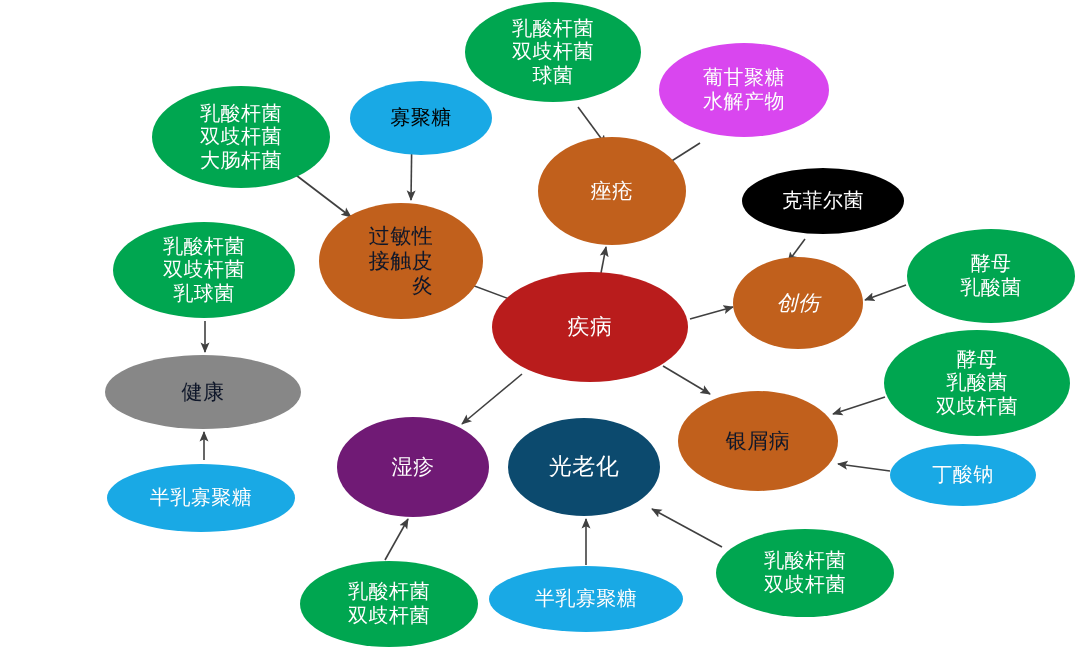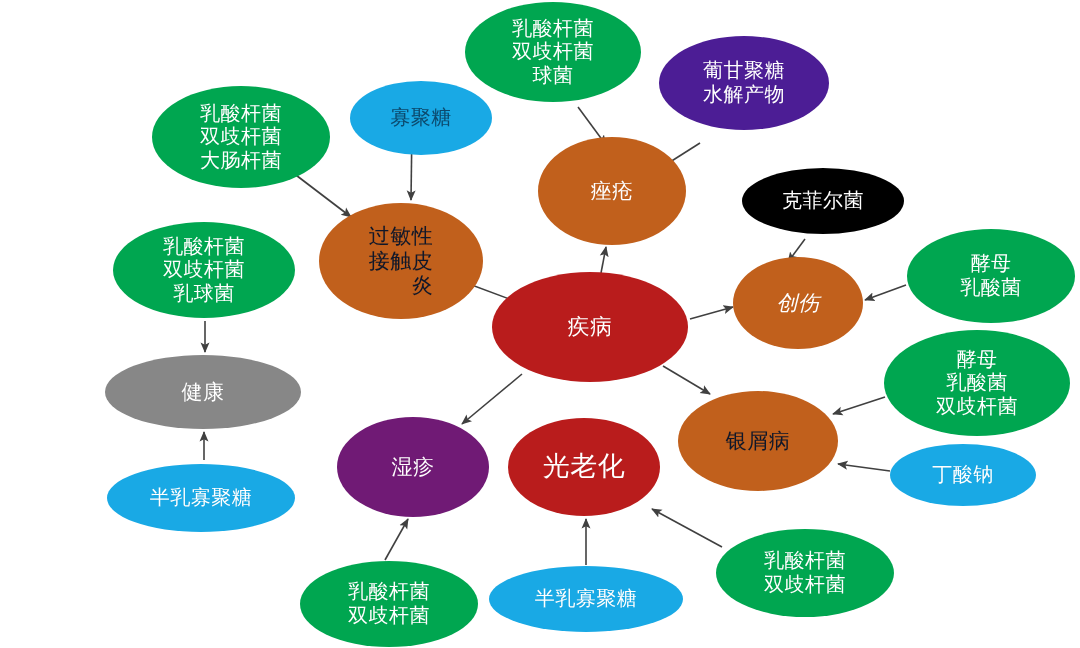--- a/index.html
+++ b/index.html
@@ -95,45 +95,45 @@
         <line x1="586" y1="565" x2="586" y2="519" stroke="#404040" stroke-width="1.6" marker-end="url(#arrowhead)"></line>
         <line x1="385" y1="560" x2="408" y2="519" stroke="#404040" stroke-width="1.6" marker-end="url(#arrowhead)"></line>
       </g>
   </svg>
 
 
   <div id="node-layer">
       <div class="node" style="left: 152px; top: 86px; width: 178px; height: 102px; font-size: 20px; background: rgb(0, 166, 80); color: rgb(255, 255, 255);">乳酸杆菌
 双歧杆菌
 大肠杆菌</div>
-      <div class="node" style="left: 350px; top: 81px; width: 142px; height: 74px; font-size: 20px; background: rgb(25, 169, 229); color: #0c4a6e;">寡聚糖</div>
+      <div class="node" style="left: 350px; top: 81px; width: 142px; height: 74px; font-size: 20px; background: rgb(25, 169, 229); color: #000000;">寡聚糖</div>
       <div class="node" style="left: 465px; top: 2px; width: 176px; height: 100px; font-size: 20px; background: rgb(0, 166, 80); color: rgb(255, 255, 255);">乳酸杆菌
 双歧杆菌
 球菌</div>
-      <div class="node" style="left: 659px; top: 36px; width: 170px; height: 94px; font-size: 20px; background: #4c1d95; color: rgb(255, 255, 255);">葡甘聚糖
+      <div class="node" style="left: 659px; top: 43px; width: 170px; height: 94px; font-size: 20px; background: #d946ef; color: rgb(255, 255, 255);">葡甘聚糖
 水解产物</div>
       <div class="node" style="left: 742px; top: 168px; width: 162px; height: 66px; font-size: 20px; background: #000000; color: rgb(255, 255, 255);">克菲尔菌</div>
       <div class="node" style="left: 113px; top: 222px; width: 182px; height: 96px; font-size: 20px; background: rgb(0, 166, 80); color: rgb(255, 255, 255);">乳酸杆菌
 双歧杆菌
 乳球菌</div>
       <div class="node" style="left: 319px; top: 203px; width: 164px; height: 116px; font-size: 21px; background: rgb(193, 96, 28); color: #0f172a; text-align: right;">过敏性
 接触皮
 炎</div>
       <div class="node" style="left: 538px; top: 137px; width: 148px; height: 108px; font-size: 21px; background: rgb(193, 96, 28); color: rgb(255, 255, 255);">痤疮</div>
       <div class="node" style="left: 733px; top: 257px; width: 130px; height: 92px; font-size: 21px; background: rgb(193, 96, 28); color: rgb(255, 255, 255); font-style: italic;">创伤</div>
       <div class="node" style="left: 907px; top: 229px; width: 168px; height: 94px; font-size: 20px; background: rgb(0, 166, 80); color: rgb(255, 255, 255);">酵母
 乳酸菌</div>
-      <div class="node" style="left: 105px; top: 355px; width: 196px; height: 74px; font-size: 21px; background: rgb(135, 135, 135); color: #ffffff;">健康</div>
+      <div class="node" style="left: 105px; top: 355px; width: 196px; height: 74px; font-size: 21px; background: rgb(135, 135, 135); color: #0f172a;">健康</div>
       <div class="node" style="left: 492px; top: 272px; width: 196px; height: 110px; font-size: 22px; background: #b91c1c; color: rgb(255, 255, 255);">疾病</div>
       <div class="node" style="left: 884px; top: 330px; width: 186px; height: 106px; font-size: 20px; background: rgb(0, 166, 80); color: rgb(255, 255, 255);">酵母
 乳酸菌
 双歧杆菌</div>
       <div class="node" style="left: 678px; top: 391px; width: 160px; height: 100px; font-size: 21px; background: rgb(193, 96, 28); color: #0f172a;">银屑病</div>
       <div class="node" style="left: 337px; top: 417px; width: 152px; height: 100px; font-size: 21px; background: #701a75; color: rgb(255, 255, 255);">湿疹</div>
-      <div class="node" style="left: 508px; top: 418px; width: 152px; height: 98px; font-size: 27px; background: #b91c1c; color: rgb(255, 255, 255); font-family: Liberation Serif, serif;">光老化</div>
+      <div class="node" style="left: 508px; top: 418px; width: 152px; height: 98px; font-size: 23px; background: #0c4a6e; color: rgb(255, 255, 255); font-family: Liberation Serif, serif;">光老化</div>
       <div class="node" style="left: 890px; top: 444px; width: 146px; height: 62px; font-size: 20px; background: rgb(25, 169, 229); color: rgb(255, 255, 255);">丁酸钠</div>
       <div class="node" style="left: 107px; top: 464px; width: 188px; height: 68px; font-size: 20px; background: rgb(25, 169, 229); color: rgb(255, 255, 255);">半乳寡聚糖</div>
       <div class="node" style="left: 716px; top: 529px; width: 178px; height: 88px; font-size: 20px; background: rgb(0, 166, 80); color: rgb(255, 255, 255);">乳酸杆菌
 双歧杆菌</div>
       <div class="node" style="left: 489px; top: 566px; width: 194px; height: 66px; font-size: 20px; background: rgb(25, 169, 229); color: rgb(255, 255, 255);">半乳寡聚糖</div>
       <div class="node" style="left: 300px; top: 561px; width: 178px; height: 86px; font-size: 20px; background: rgb(0, 166, 80); color: rgb(255, 255, 255);">乳酸杆菌
 双歧杆菌</div>
     </div>
 
 </div>

